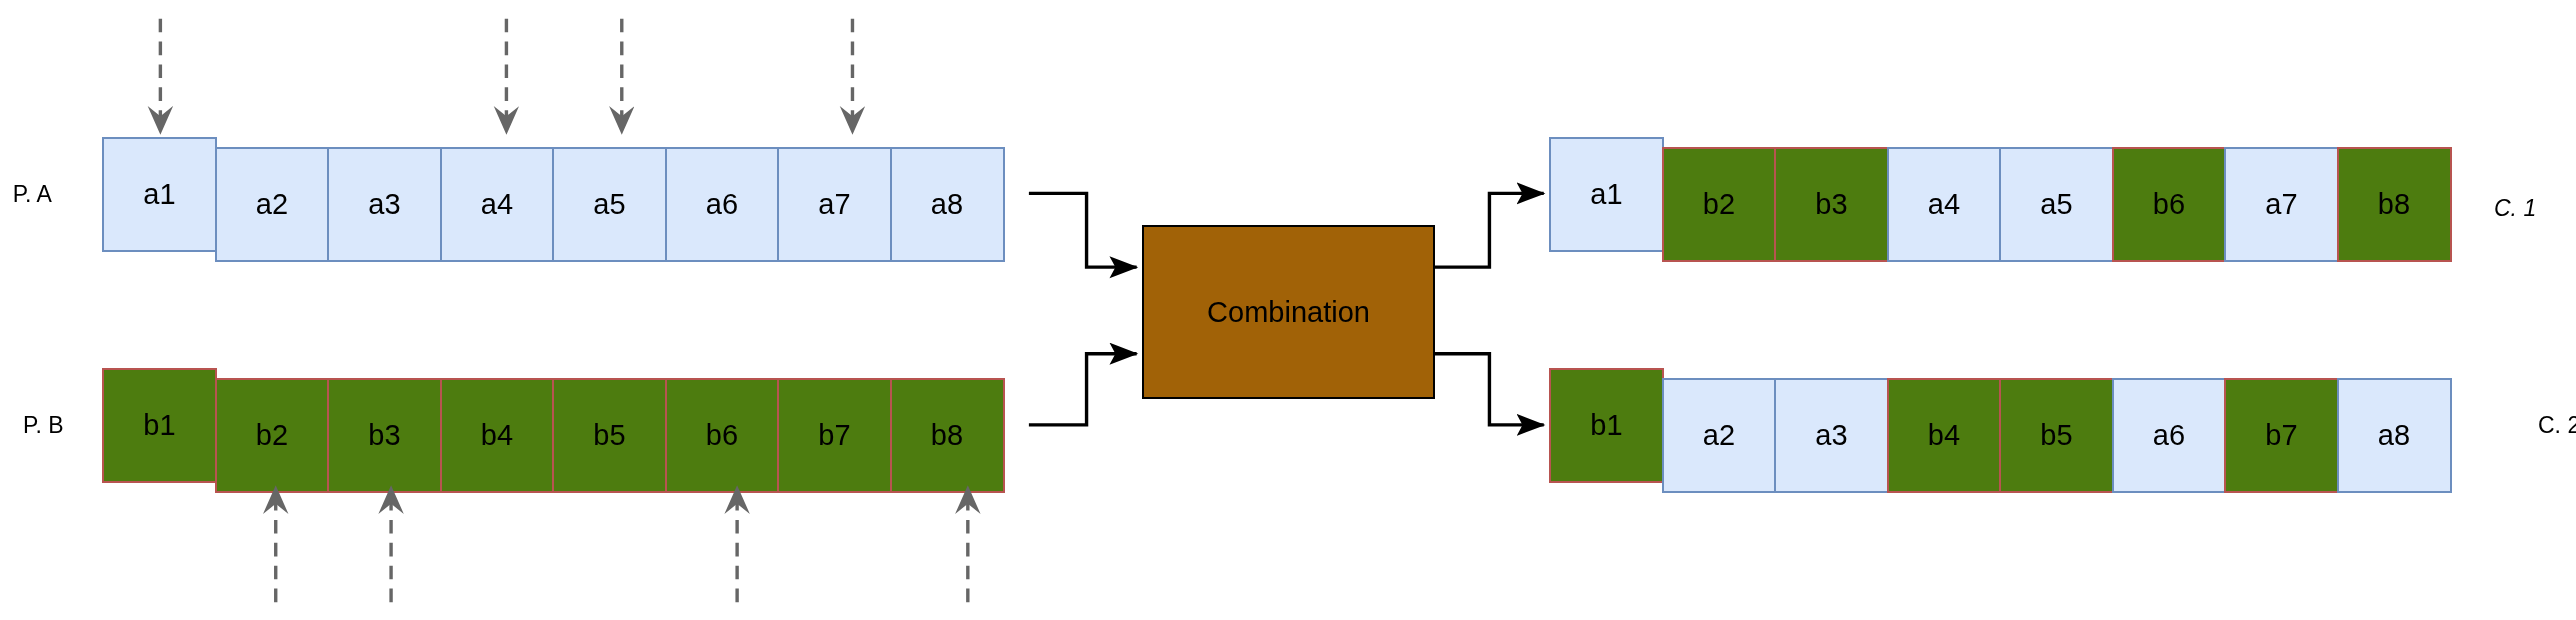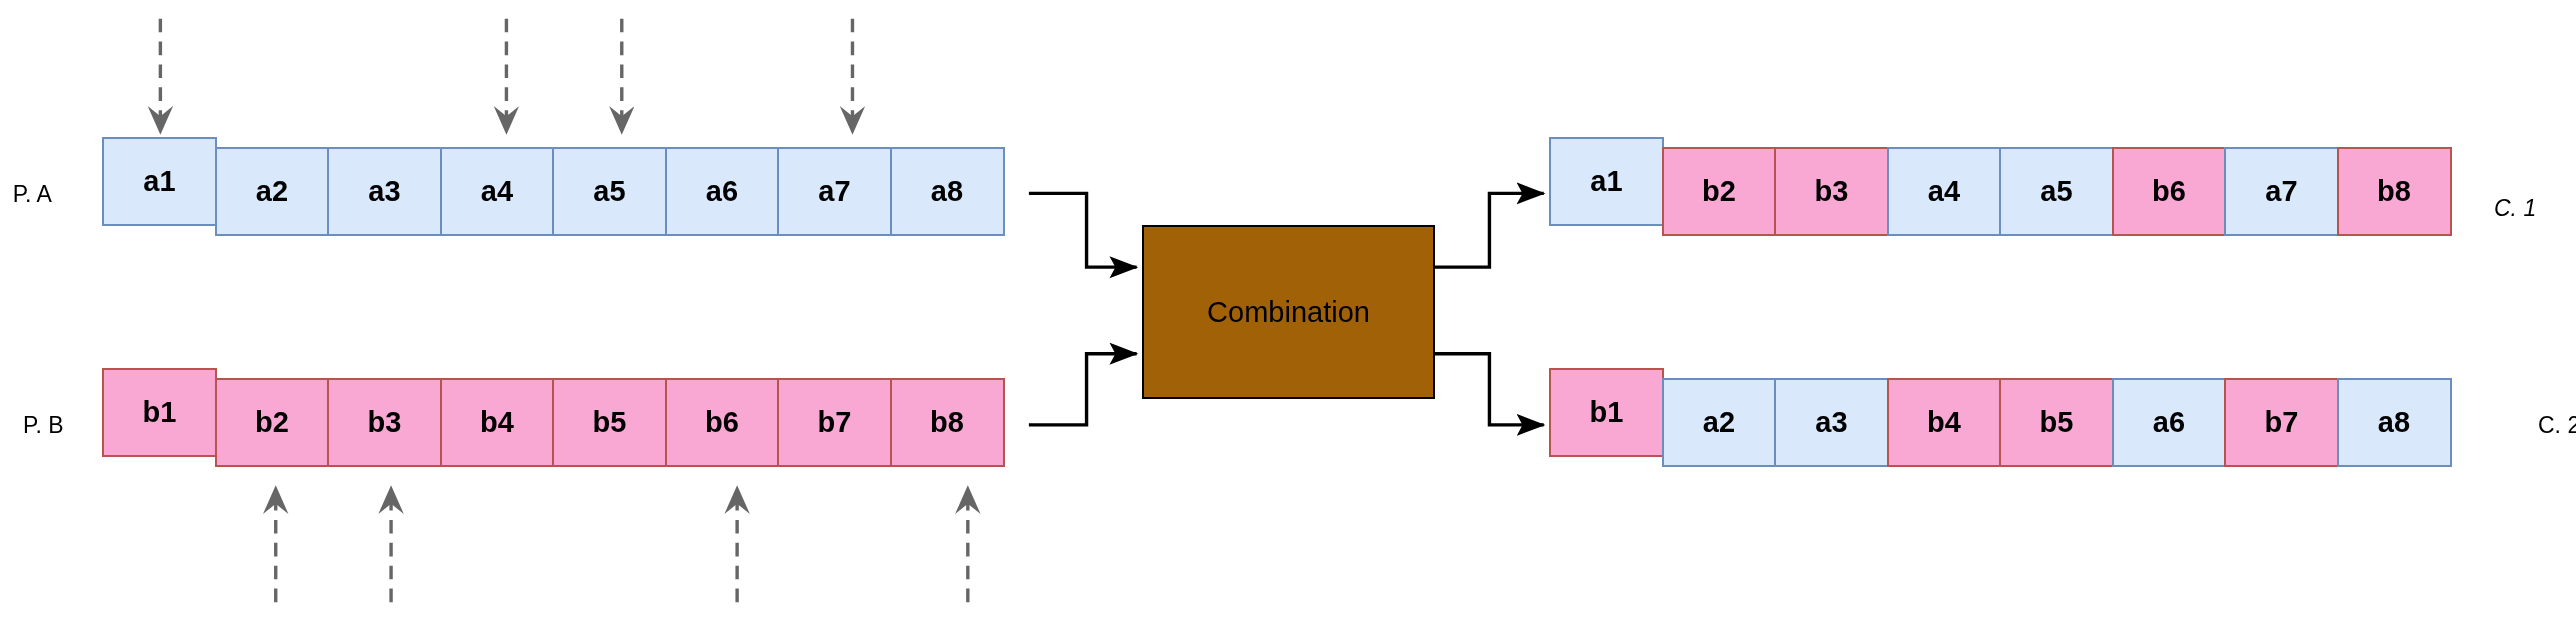--- a/index.html
+++ b/index.html
@@ -8,33 +8,32 @@
     width: 2576px;
     height: 620px;
     background: #ffffff;
     font-family: "Liberation Sans", sans-serif;
     overflow: hidden;
   }
   .gene-row { position: absolute; display: flex; }
   .cell {
     box-sizing: border-box;
     width: 115px;
-    height: 89px;
+    height: 115px;
     border: 2.5px solid #000;
     display: flex;
     align-items: center;
     justify-content: center;
     font-size: 29px;
     color: #000000;
     background: #ffffff;
-    font-weight: bold;
   }
   .cell + .cell { margin-left: -2.5px; margin-top: 10px; }
   .cell[data-color="blue"] { background: #dae8fc; border-color: #6c8ebf; }
-  .cell[data-color="red"]  { background: #f9a8d4; border-color: #b85450; }
+  .cell[data-color="red"]  { background: #4d7c0f; border-color: #b85450; }
 
   .row-label {
     position: absolute;
     height: 115px;
     display: flex;
     align-items: center;
     font-size: 23px;
     color: #000000;
     white-space: nowrap;
   }

